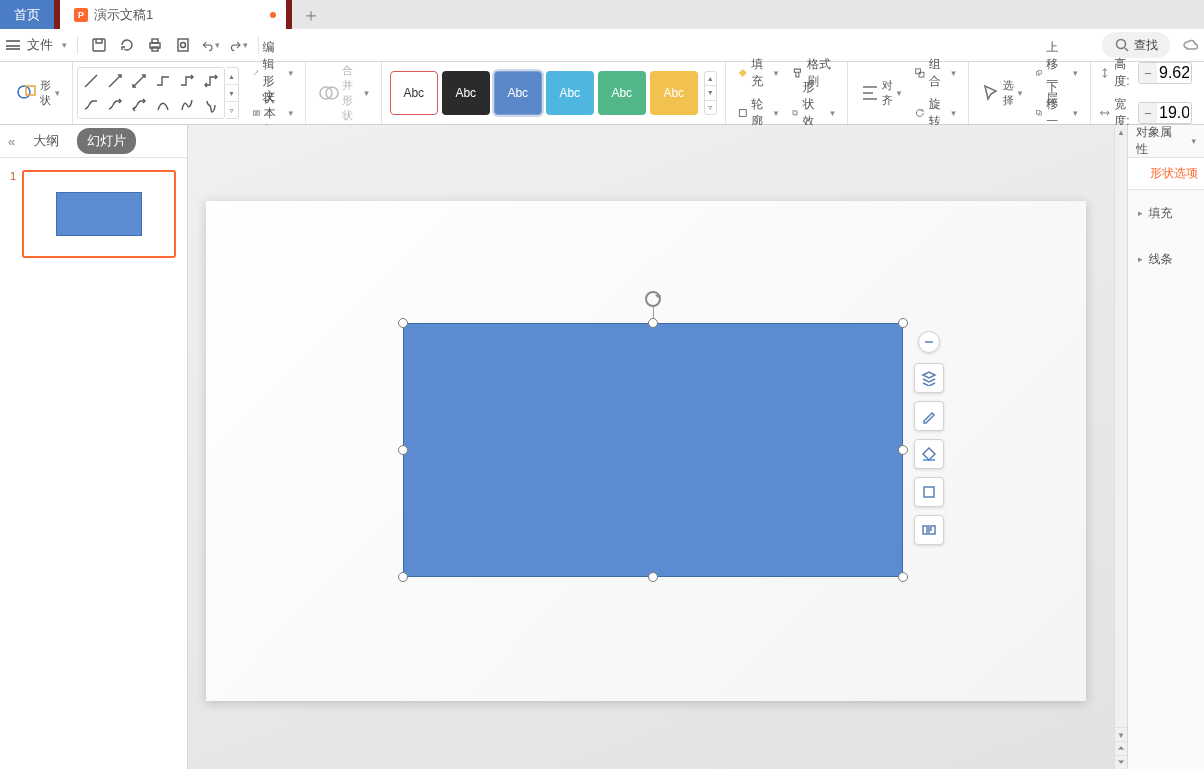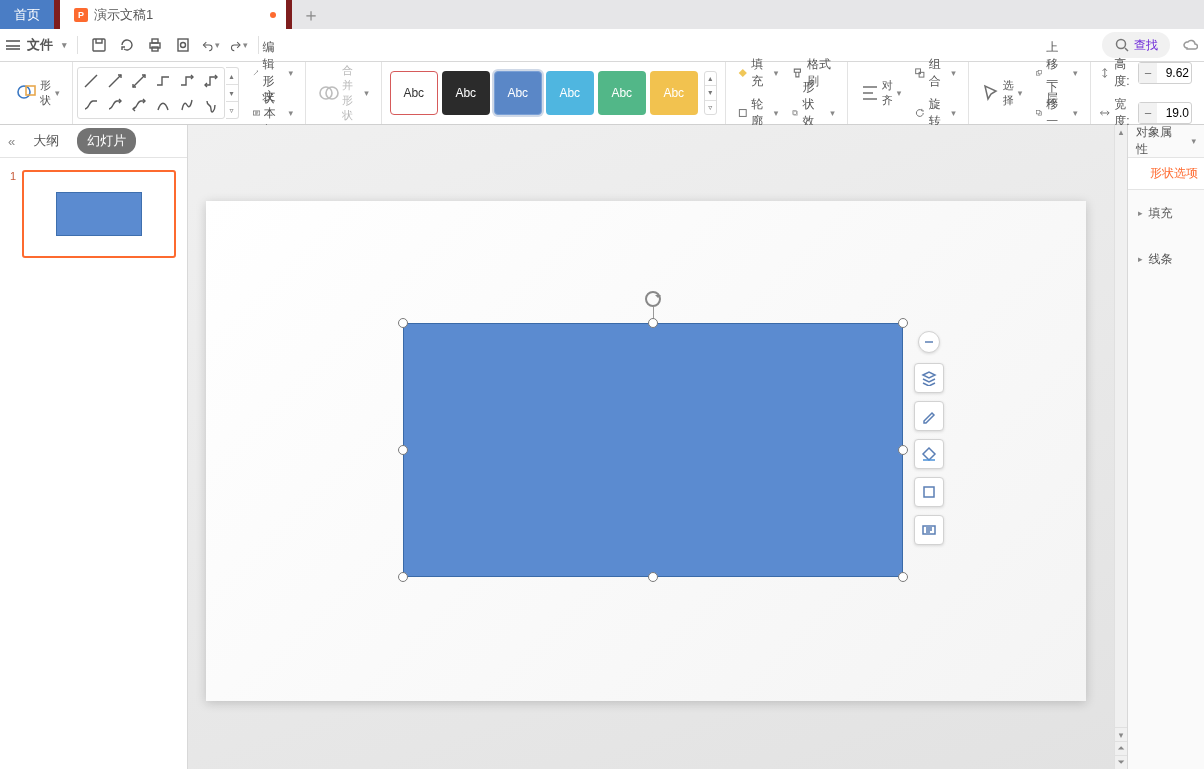--- a/index.html
+++ b/index.html
@@ -10,34 +10,34 @@
 .tab { display:flex; align-items:center; padding:0 14px; font-size:13px; cursor:pointer; border-right:6px solid #7f1d1d; position:relative; }
 .tab.home { background:#4a7dc5; color:#fff; }
 .tab.doc { background:#fff; color:#555; gap:6px; }
 .tab .pp-icon { width:14px; height:14px; background:#fd6a2f; border-radius:2px; display:flex; align-items:center; justify-content:center; color:#fff; font-size:9px; font-weight:bold; }
 .tab .dot { position:absolute; right:10px; top:50%; transform:translateY(-50%); width:6px; height:6px; border-radius:50%; background:#fd6a2f; }
 .tab.doc { padding-right:30px; width:232px;}
 .tab.add { width:38px; justify-content:center; background:transparent; border:none; color:#888; font-size:18px;}
 
 
 .menubar { height:33px; border-bottom:1px solid #d8d8d8; display:flex; align-items:center; padding:0 6px; gap:2px; }
-.menu-left { display:flex; align-items:center; gap:4px; padding-right:10px; border-right:1px solid #e0e0e0; margin-right:10px;font-weight:bold;}
+.menu-left { display:flex; align-items:center; gap:4px; padding-right:10px; border-right:1px solid #e0e0e0; margin-right:10px;}
 .hamburger { display:inline-block; width:14px; height:10px; border-top:2px solid #7a7a7a; border-bottom:2px solid #7a7a7a; position:relative;}
 .hamburger::after{content:"";position:absolute;top:3px;left:0;right:0;border-top:2px solid #7a7a7a;}
 .file-label{font-size:13px;color:#555;margin:0 3px;}
 .chev{font-size:9px;color:#888;margin-left:2px;}
 .qa-icons{display:flex;align-items:center;gap:10px;padding-right:10px;border-right:1px solid #e0e0e0;margin-right:8px;}
 .qa-icons .ic{width:18px;height:18px;display:flex;align-items:center;justify-content:center;color:#5b5b5b;cursor:pointer;}
 .qa-icons svg{width:16px;height:16px;fill:none;stroke:#5b5b5b;stroke-width:1.4;}
 .menuitems{display:flex;align-items:center;gap:0;}
 .menuitem{padding:0 10px;height:33px;display:flex;align-items:center;font-size:13px;color:#555;cursor:pointer;}
 .menuitem.active{background:#ff6a2f;color:#fff;border-radius:14px;height:24px;padding:0 12px;}
 .menuitem.orange{color:#ff6a2f;}
 .menu-right{margin-left:auto;display:flex;align-items:center;gap:6px;}
-.search-pill{display:flex;align-items:center;gap:4px;background:#f1f1f1;border-radius:14px;height:26px;padding:0 12px;color:#6d28d9;cursor:pointer;}
+.search-pill{display:flex;align-items:center;gap:4px;background:#f1f1f1;border-radius:14px;height:26px;padding:0 12px;color:#404040;cursor:pointer;}
 .cloud-ic{color:#999;margin-left:6px;}
 
 
 .ribbon{height:63px;border-bottom:1px solid #d0d0d0;display:flex;align-items:stretch;padding:0 4px;}
 .rgroup{display:flex;align-items:center;padding:0 8px;border-right:1px solid #e3e3e3;gap:6px;}
 .vbtn{display:flex;flex-direction:row;align-items:center;justify-content:center;gap:2px;height:58px;padding:0 4px;font-size:11px;color:#555;cursor:pointer;}
 .vbtn .ic{height:26px;display:flex;align-items:center;justify-content:center;}
 .vbtn .lbl{display:flex;align-items:center;gap:2px;}
 
 .linegrid{display:grid;grid-template-columns:repeat(6,22px);grid-template-rows:22px 22px;gap:2px;border:1px solid #dcdcdc;border-radius:3px;padding:2px;background:#fff;}
@@ -61,21 +61,21 @@
 .style-sw.s5{background:#52b788;color:#fff;}
 .style-sw.s6{background:#f2c24f;color:#fff;}
 .style-drop{width:13px;height:44px;border:1px solid #dcdcdc;border-radius:3px;margin-left:2px;display:flex;flex-direction:column;}
 .style-drop div{flex:1;display:flex;align-items:center;justify-content:center;font-size:8px;color:#777;border-bottom:1px solid #e0e0e0;cursor:pointer;}
 .style-drop div:last-child{border:none;}
 
 .dimrow{display:flex;align-items:center;gap:4px;height:24px;}
 .dimlabel{font-size:12px;color:#555;}
 .dimspin{display:flex;align-items:center;border:1px solid #d0d0d0;border-radius:3px;height:22px;}
 .dimspin button{width:18px;height:100%;border:none;background:#f2f2f2;color:#777;cursor:pointer;font-size:13px;}
-.dimspin input{width:34px;border:none;text-align:right;padding:0 2px;font-size:12px;outline:none;}
+.dimspin input{width:34px;border:none;text-align:right;padding:0 2px;font-size:16px;outline:none;}
 .rgroup.last{border-right:none;}
 
 
 .workspace{position:absolute;top:125px;left:0;right:0;bottom:0;display:flex;}
 .leftpane{width:188px;border-right:1px solid #d8d8d8;display:flex;flex-direction:column;background:#fff;}
 .lp-tabs{height:33px;display:flex;align-items:center;gap:8px;padding:0 8px;border-bottom:1px solid #e4e4e4;}
 .lp-collapse{color:#888;cursor:pointer;font-size:13px;}
 .lp-tab{font-size:13px;color:#555;padding:4px 10px;border-radius:12px;cursor:pointer;}
 .lp-tab.active{background:#737373;color:#fff;}
 .thumbs{flex:1;padding:12px 10px;}

